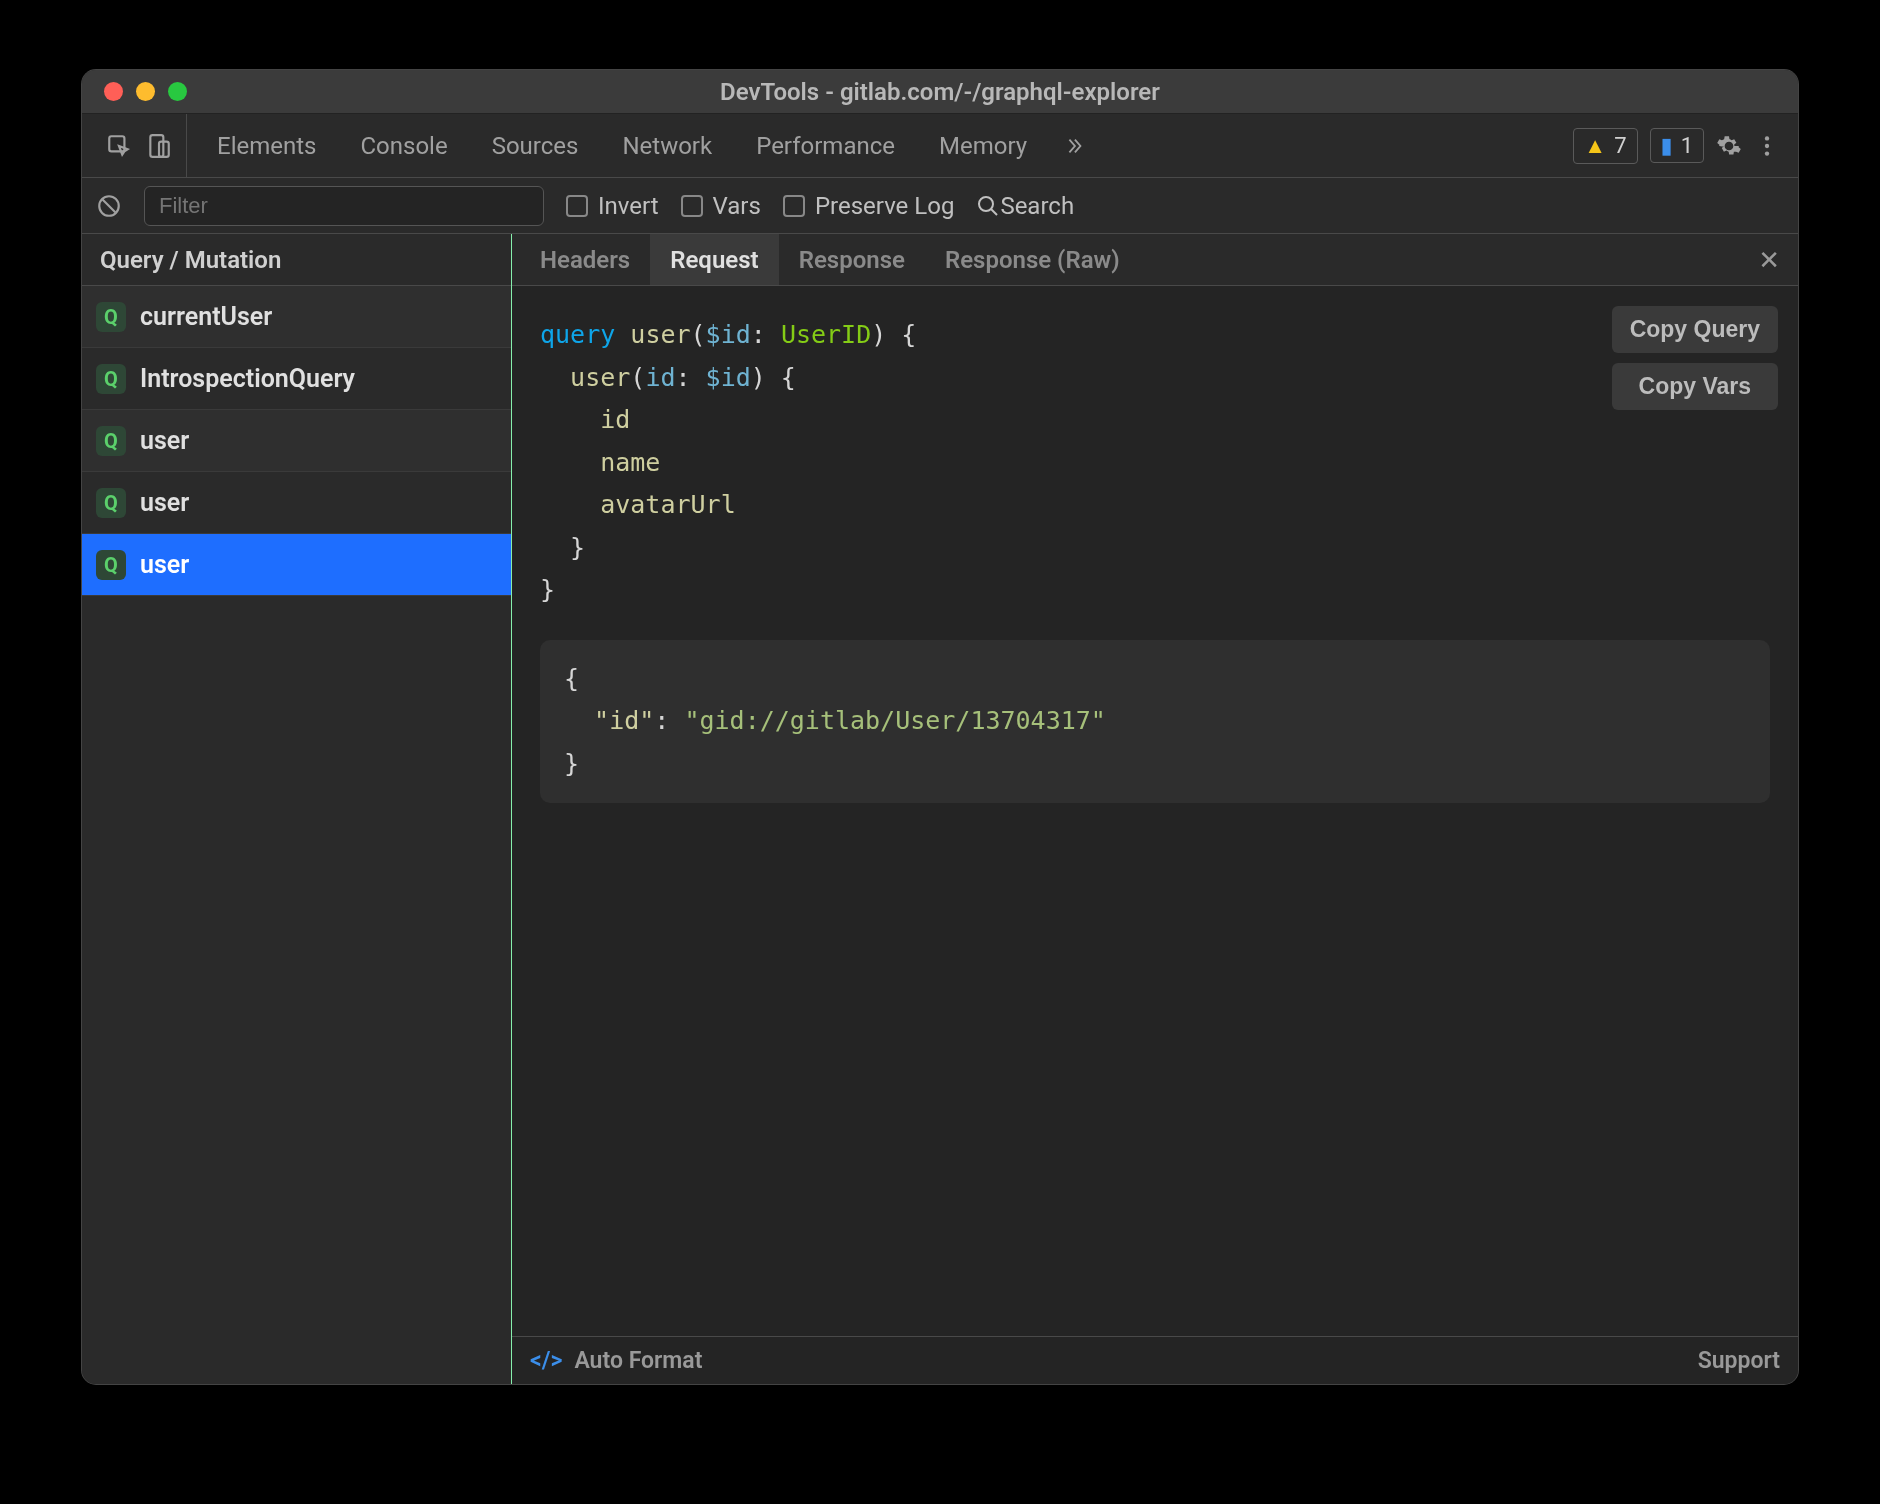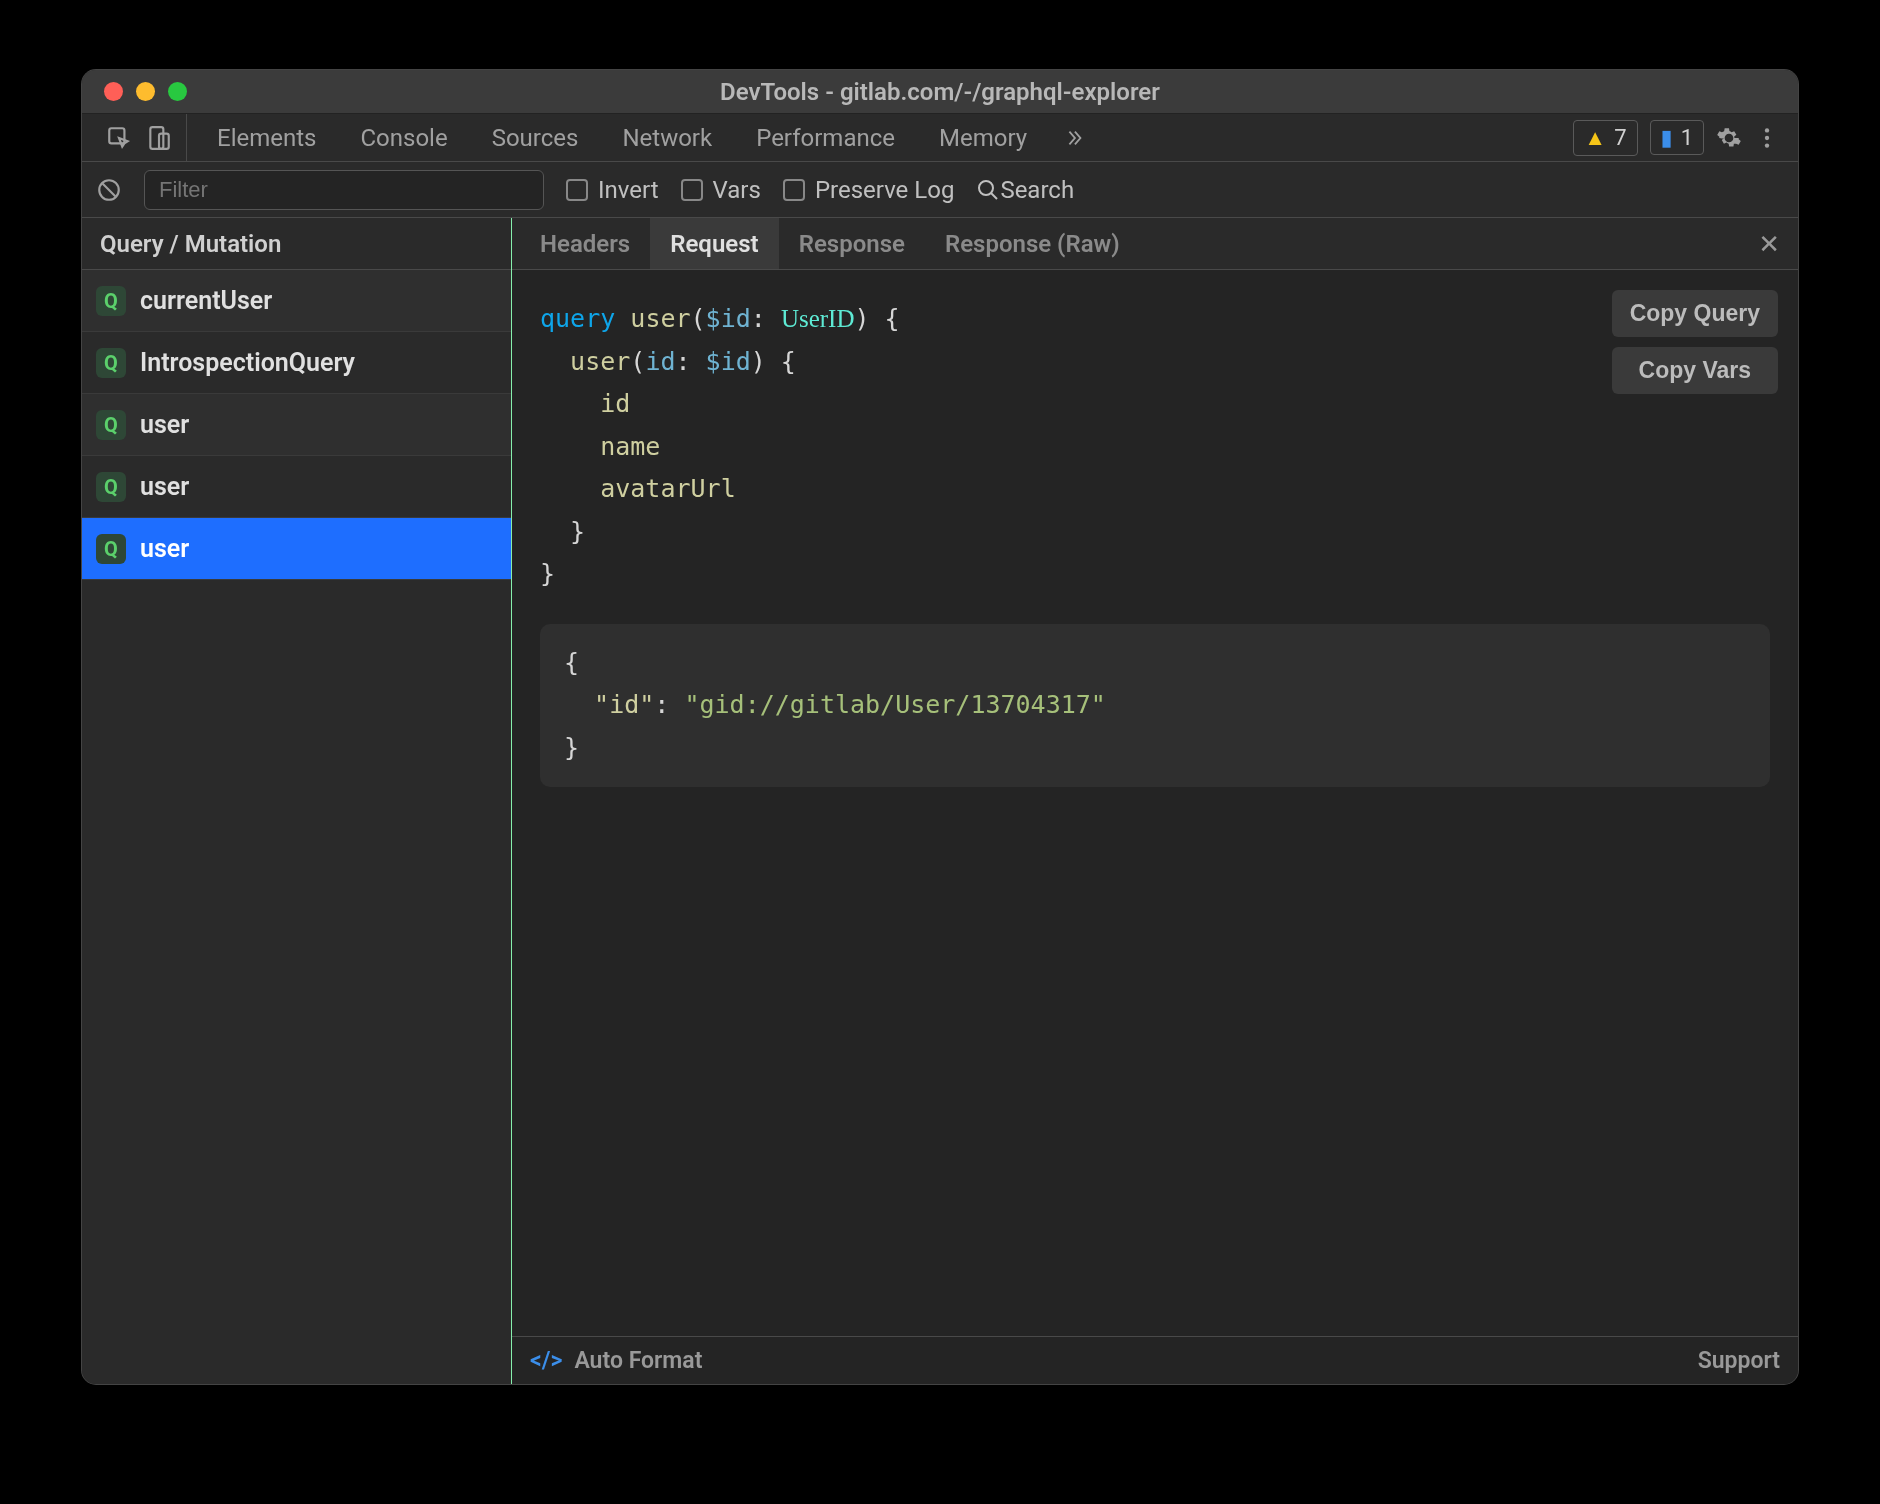--- a/index.html
+++ b/index.html
@@ -44,21 +44,21 @@
   position:absolute;
   left:0;right:0;
   text-align:center;
   color:#b8b8b8;
   font-size:24px;
   font-weight:600;
   pointer-events:none;
 }
 
 .tabbar{
-  height:48px;
+  height:64px;
   background:#2a2a2a;
   border-bottom:1px solid #494949;
   display:flex;
   align-items:stretch;
   padding:0 10px;
 }
 .tab-inspect-group{
   display:flex;
   align-items:center;
   gap:14px;
@@ -269,21 +269,21 @@
   font-family:"SF Mono",Menlo,Consolas,monospace;
   font-size:25px;
   line-height:1.7;
   color:#d6d6d6;
   white-space:pre;
 }
 .kw{color:#0ea5e9;}
 .fn{color:#cfcfa0;}
 .param{color:#6fb3d2;}
 .var{color:#6fb3d2;}
-.type{color:#5eead4;font-family:Liberation Serif, serif;}
+.type{color:#84cc16;}
 .field{color:#cfcfa0;}
 
 .varsbox{
   margin-top:28px;
   background:#2f2f2f;
   border-radius:10px;
   padding:18px 24px;
   font-family:"SF Mono",Menlo,Consolas,monospace;
   font-size:25px;
   line-height:1.7;

